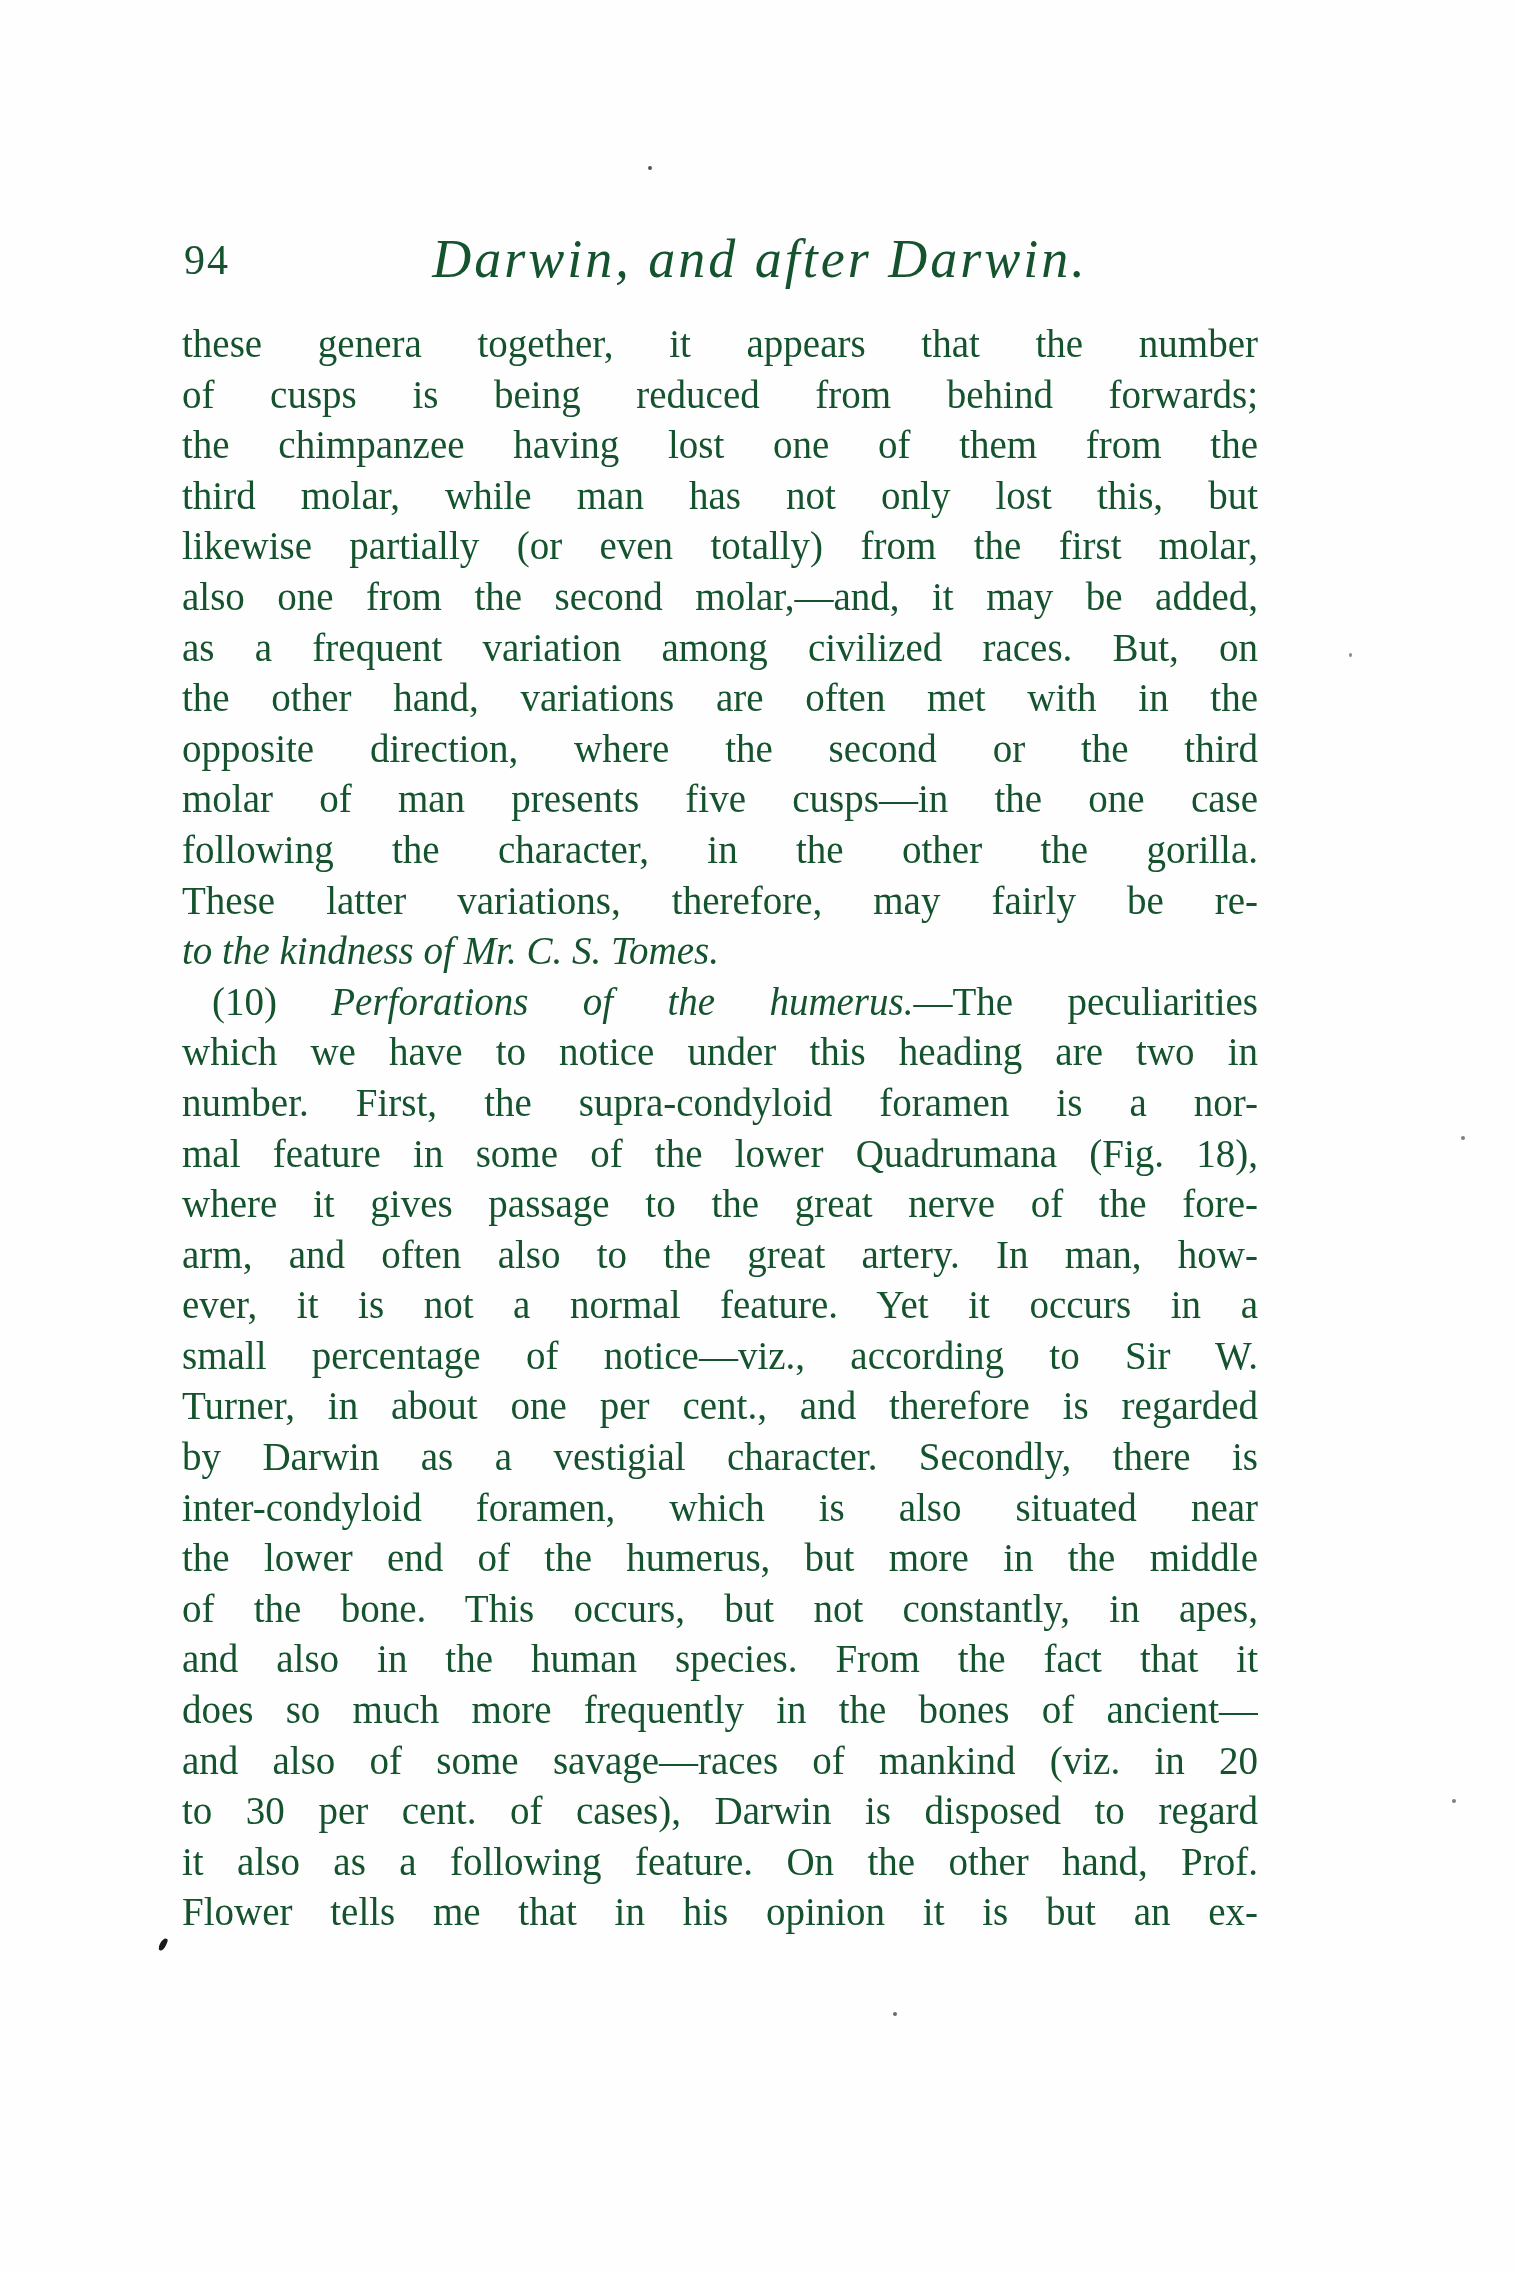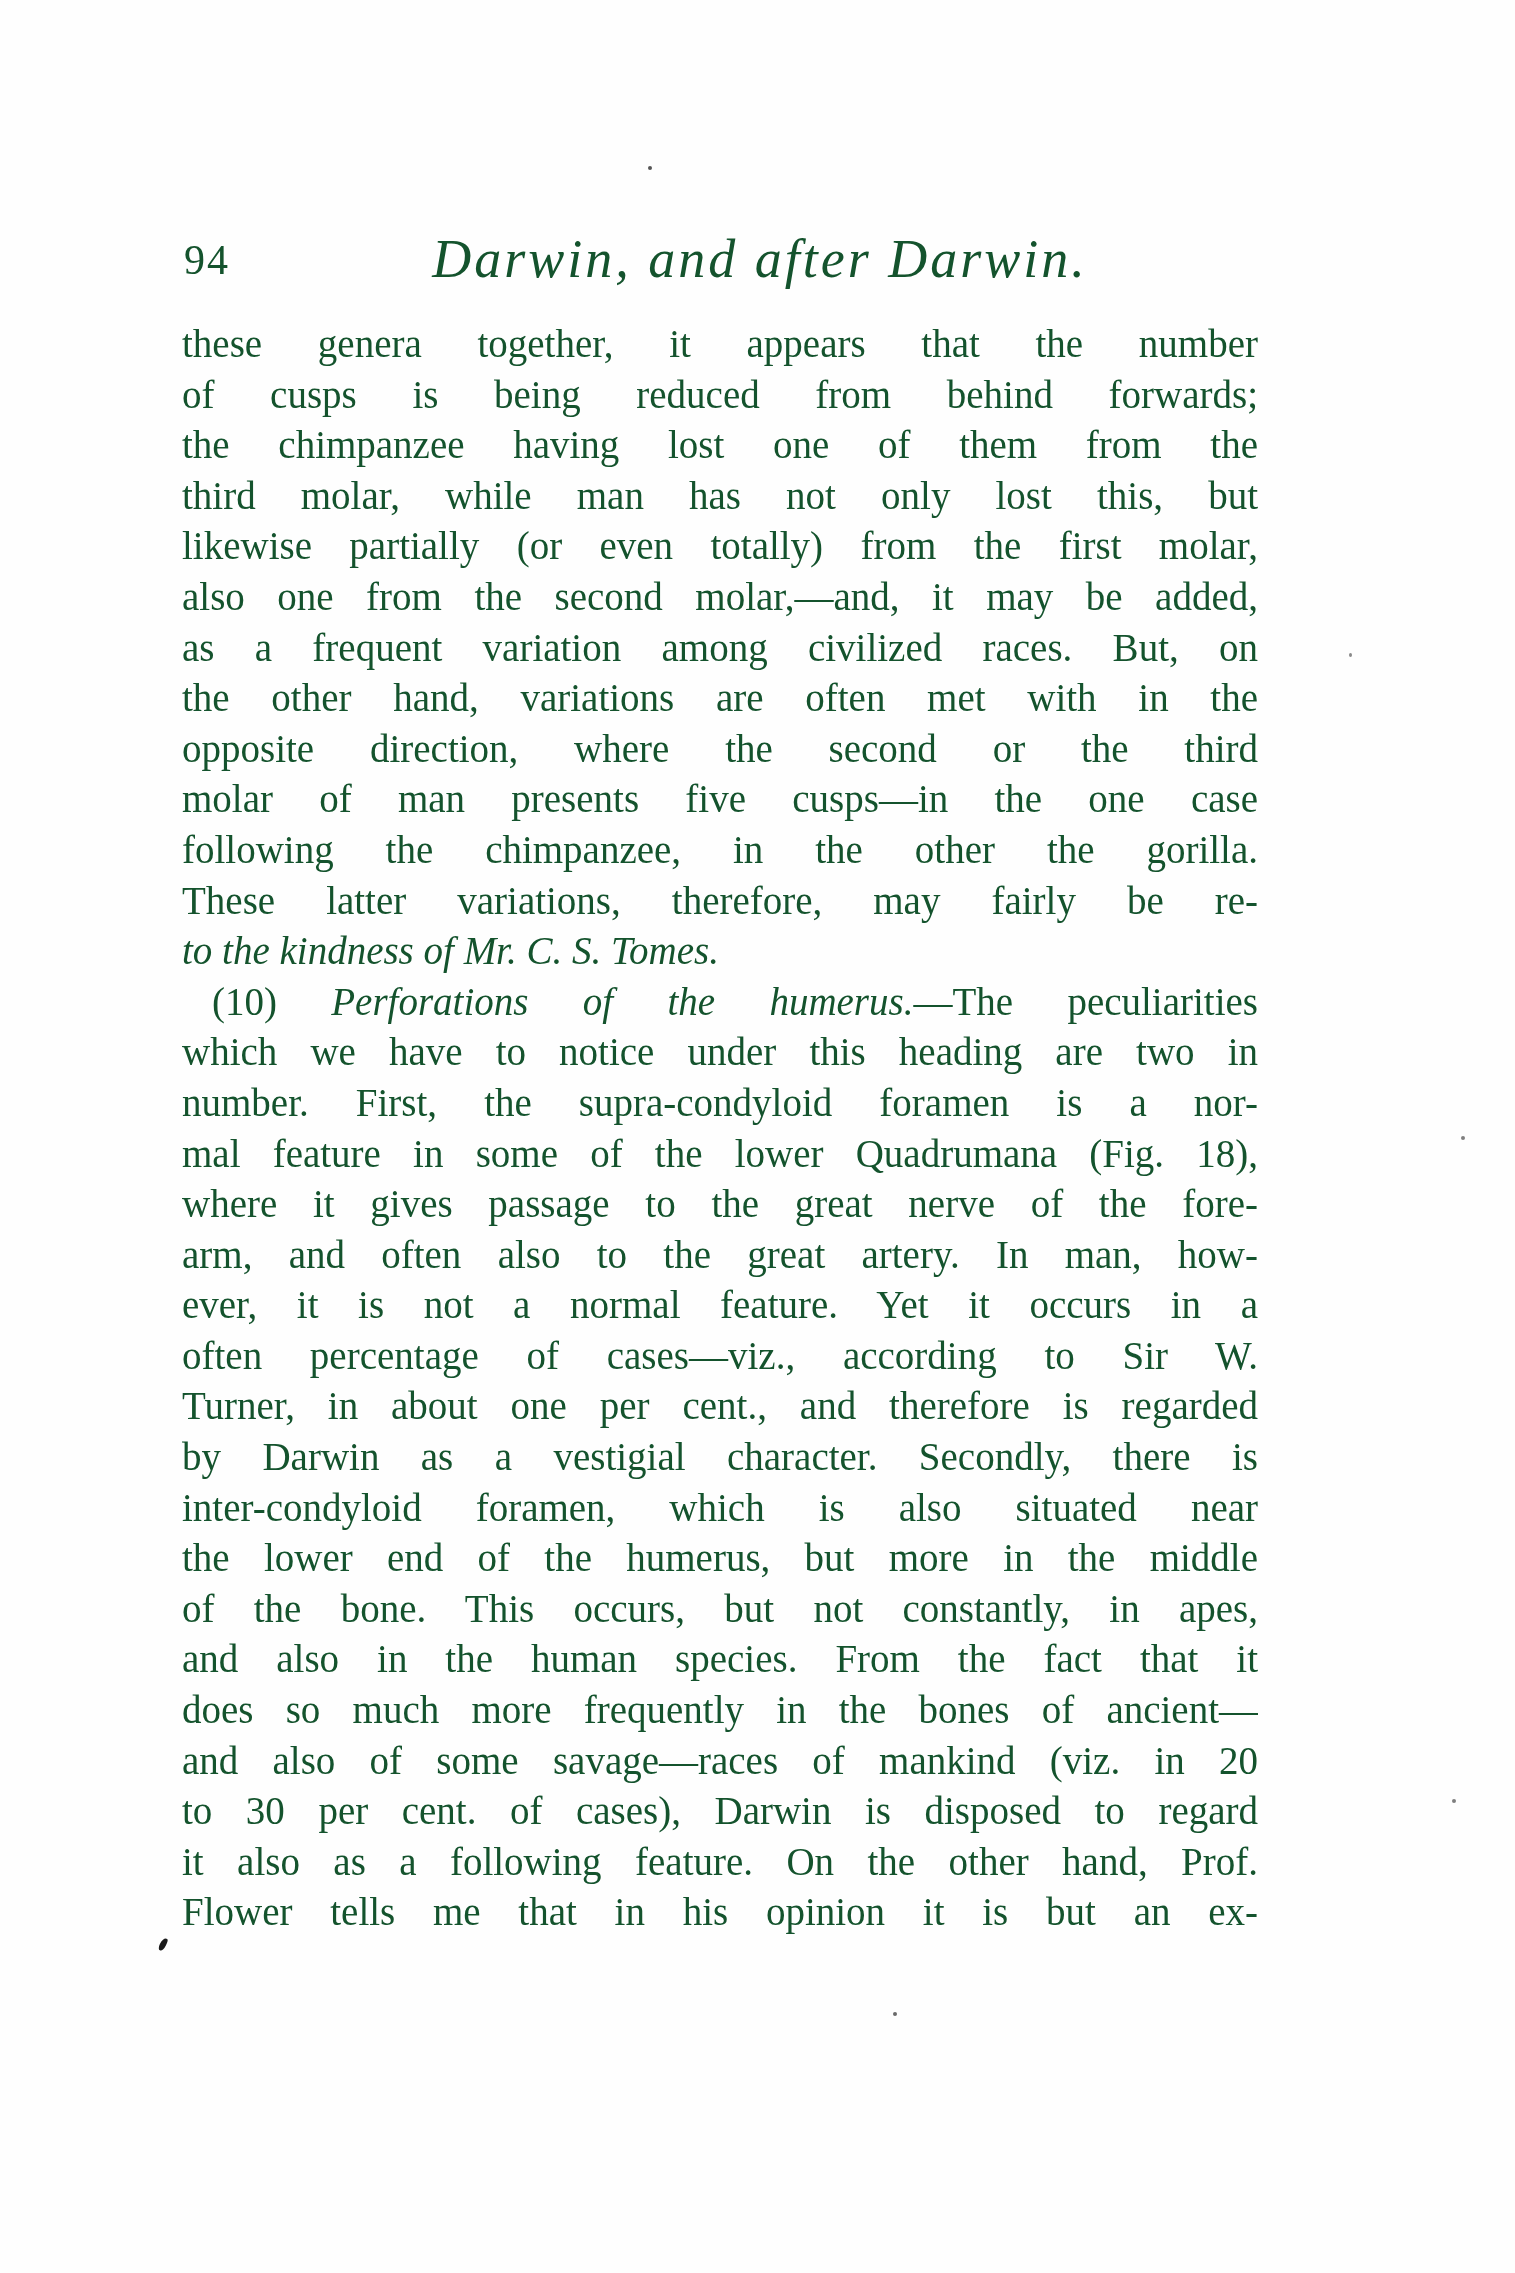--- a/index.html
+++ b/index.html
@@ -101,31 +101,31 @@
       <div class="line"><span>these genera together, it appears that the number</span></div>
       <div class="line"><span>of cusps is being reduced from behind forwards;</span></div>
       <div class="line"><span>the chimpanzee having lost one of them from the</span></div>
       <div class="line"><span>third molar, while man has not only lost this, but</span></div>
       <div class="line"><span>likewise partially (or even totally) from the first molar,</span></div>
       <div class="line"><span>also one from the second molar,—and, it may be added,</span></div>
       <div class="line"><span>as a frequent variation among civilized races. But, on</span></div>
       <div class="line"><span>the other hand, variations are often met with in the</span></div>
       <div class="line"><span>opposite direction, where the second or the third</span></div>
       <div class="line"><span>molar of man presents five cusps—in the one case</span></div>
-      <div class="line"><span>following the chimpanzee, in the other the gorilla.</span></div>
+      <div class="line"><span>following the character, in the other the gorilla.</span></div>
       <div class="line"><span>These latter variations, therefore, may fairly be re-</span></div>
       <div class="line no-justify"><span>to the kindness of Mr. C. S. Tomes.</span></div>
       <div class="line indent"><span>(10) </span><span class="italic">Perforations of the humerus.</span><span>—The peculiarities</span></div>
       <div class="line"><span>which we have to notice under this heading are two in</span></div>
       <div class="line"><span>number. First, the supra-condyloid foramen is a nor-</span></div>
       <div class="line"><span>mal feature in some of the lower Quadrumana (Fig. 18),</span></div>
       <div class="line"><span>where it gives passage to the great nerve of the fore-</span></div>
       <div class="line"><span>arm, and often also to the great artery. In man, how-</span></div>
       <div class="line"><span>ever, it is not a normal feature. Yet it occurs in a</span></div>
-      <div class="line"><span>often percentage of cases—viz., according to Sir W.</span></div>
+      <div class="line"><span>small percentage of notice—viz., according to Sir W.</span></div>
       <div class="line"><span>Turner, in about one per cent., and therefore is regarded</span></div>
       <div class="line"><span>by Darwin as a vestigial character. Secondly, there is</span></div>
       <div class="line"><span>inter-condyloid foramen, which is also situated near</span></div>
       <div class="line"><span>the lower end of the humerus, but more in the middle</span></div>
       <div class="line"><span>of the bone. This occurs, but not constantly, in apes,</span></div>
       <div class="line"><span>and also in the human species. From the fact that it</span></div>
       <div class="line"><span>does so much more frequently in the bones of ancient—</span></div>
       <div class="line"><span>and also of some savage—races of mankind (viz. in 20</span></div>
       <div class="line"><span>to 30 per cent. of cases), Darwin is disposed to regard</span></div>
       <div class="line"><span>it also as a following feature. On the other hand, Prof.</span></div>

